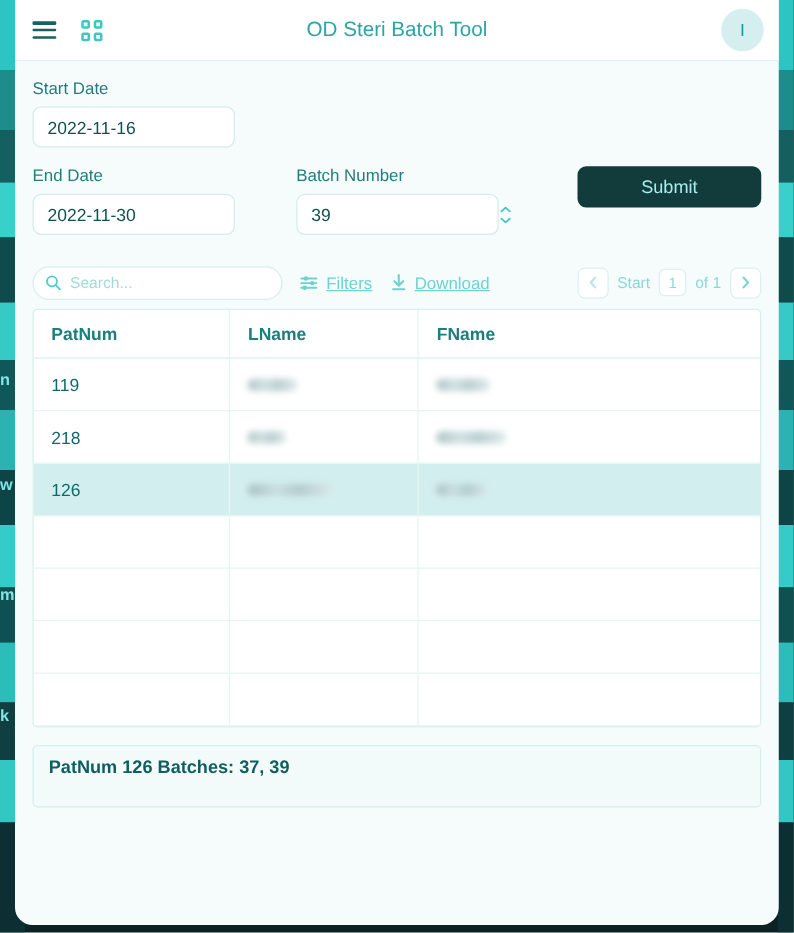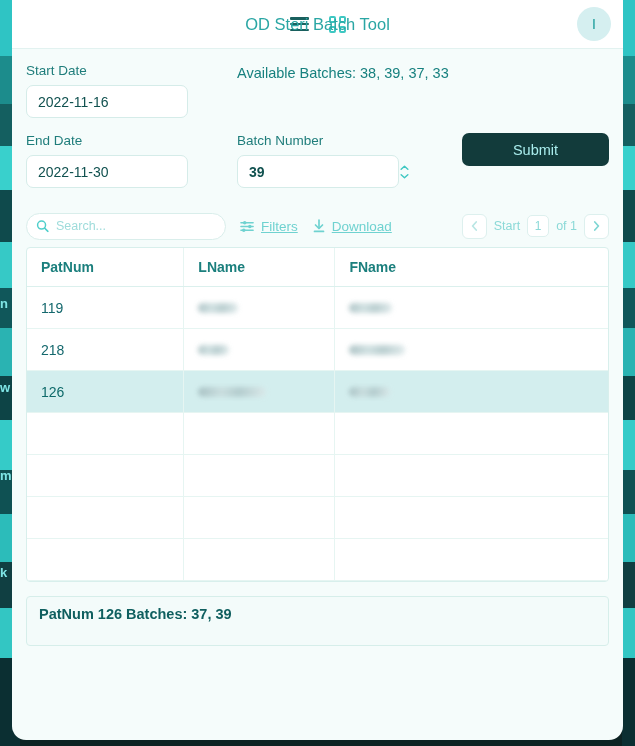--- a/index.html
+++ b/index.html
@@ -57,21 +57,20 @@
   
   .app-header {
     height: 48px;
     background: #ffffff;
     border-bottom: 1px solid #e2f2f0;
     display: flex;
     align-items: center;
     padding: 0 14px;
     position: relative;
     flex: none;
-    justify-content: center;
   }
   .hdr-left {
     display: flex;
     align-items: center;
     gap: 20px;
   }
   .icon-btn {
     display: flex;
     align-items: center;
     justify-content: center;
@@ -165,21 +164,21 @@
   .f-end   { position: absolute; left: 0;   top: 70px; }
   .f-batch { position: absolute; left: 211px; top: 70px; }
   .avail {
     position: absolute;
     left: 211px;
     top: 2px;
     font-size: 14.5px;
     color: #17817f;
   }
   .spin-wrap { position: relative; width: 181px; }
-  .spin-wrap .text-input { padding-right: 28px; font-weight: bold; }
+  .spin-wrap .text-input { padding-right: 28px; }
   .spinner {
     position: absolute;
     right: 9px;
     top: 50%;
     transform: translateY(-50%);
     display: flex;
     flex-direction: column;
     gap: 4px;
   }
   .chev {
@@ -406,21 +405,20 @@
 
   <div class="app-body">
 
     <div class="form-grid">
 
       <div class="f-start">
         <div class="field-label">Start Date</div>
         <input class="text-input" type="text" value="2022-11-16" style="">
       </div>
 
-      <div class="avail">Available Batches: 38, 39, 37, 33</div>
 
       <div class="f-end">
         <div class="field-label">End Date</div>
         <input class="text-input" type="text" value="2022-11-30" style="">
       </div>
 
       <div class="f-batch">
         <div class="field-label">Batch Number</div>
         <div class="spin-wrap">
           <input class="text-input" type="text" value="39" style="">

